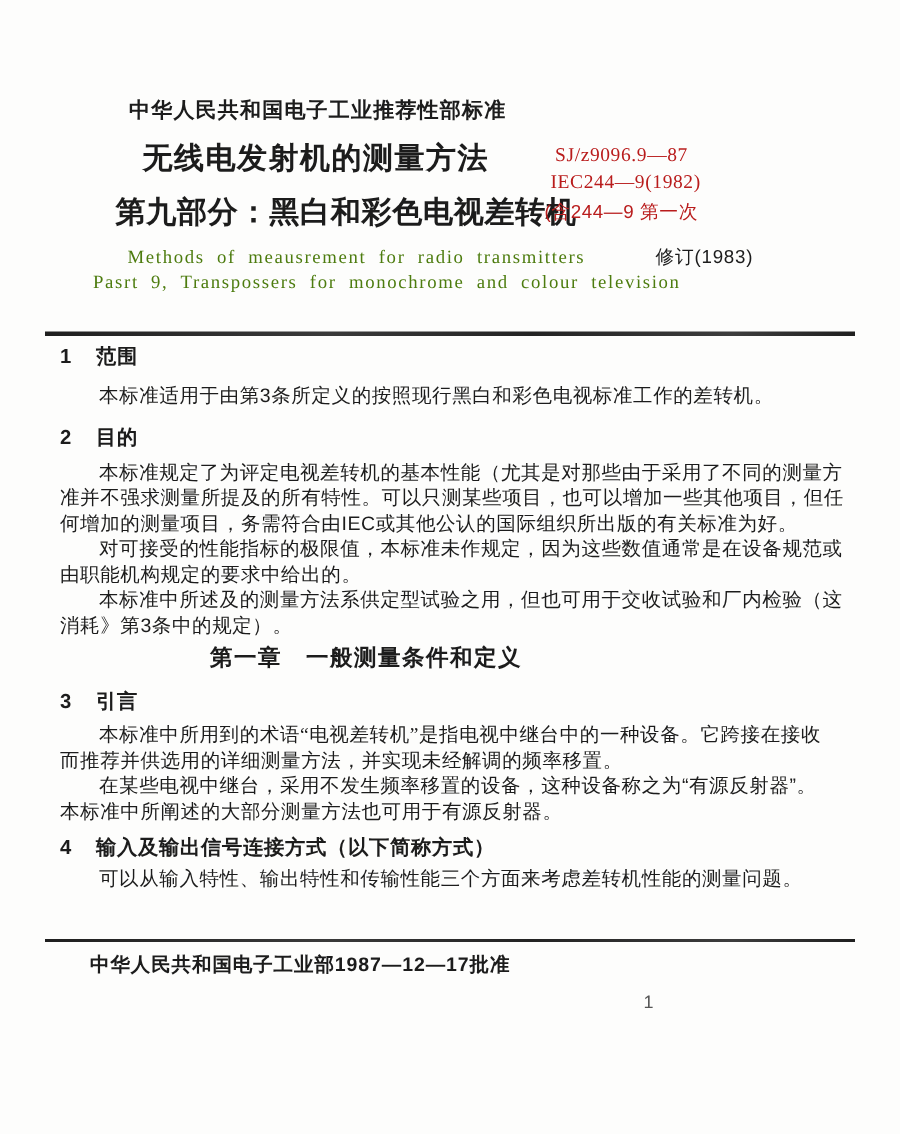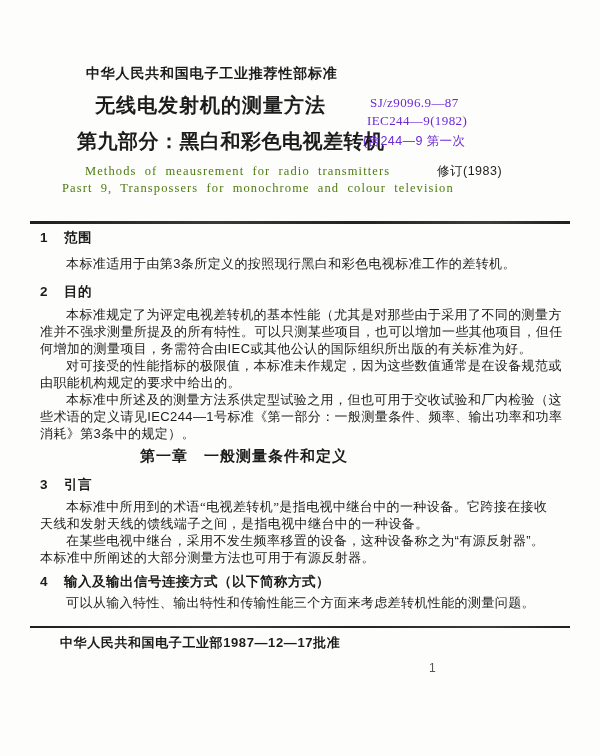--- a/index.html
+++ b/index.html
@@ -5,21 +5,21 @@
   html,body{margin:0;padding:0;background:#e9e9e9;}
   .page{
     position:relative;width:600px;height:756px;margin:0 auto;
     background:#fdfdfc;color:#1c1c1c;overflow:hidden;
     font-family:"Liberation Sans","DejaVu Sans",sans-serif;
   }
   
   .std-class{position:absolute;left:86px;top:65px;font-size:14px;font-weight:bold;letter-spacing:0.8px;}
   .title-cn{position:absolute;left:95px;top:92px;font-size:20px;font-weight:bold;letter-spacing:1px;}
   .part-title{position:absolute;left:77px;top:128px;font-size:20px;font-weight:bold;letter-spacing:0.5px;}
-  .refcol{font-family:"Liberation Serif","DejaVu Serif",serif;font-size:13px;letter-spacing:0.4px;color:#6d28d9;}
+  .refcol{font-family:"Liberation Serif","DejaVu Serif",serif;font-size:13px;letter-spacing:0.4px;color:#b91c1c;}
   .std-no{position:absolute;left:370px;top:95px;}
   .iec-ref{position:absolute;left:367px;top:113px;}
   .iec-note1{position:absolute;left:363px;top:133px;font-family:"Liberation Sans",sans-serif;font-size:12.5px;}
   .en{position:absolute;font-family:"Liberation Serif","DejaVu Serif",serif;font-size:12.5px;letter-spacing:1.1px;word-spacing:4px;color:#4d7c0f;}
   .en1{left:85px;top:164px;}
   .en2{left:62px;top:181px;}
   .rev{position:absolute;left:437px;top:163px;font-size:12.5px;letter-spacing:0.5px;}
   
   .rule{position:absolute;left:30px;width:540px;height:2.5px;
         background:linear-gradient(90deg,#1f1f1f 0%,#3a3a3a 35%,#232323 60%,#3d3d3d 85%,#1f1f1f 100%);}
@@ -65,31 +65,30 @@
     <div class="sh mt11">
       <span class="no">2</span>
       <span>目的</span>
     </div>
     <div class="bl ind mt6">本标准规定了为评定电视差转机的基本性能（尤其是对那些由于采用了不同的测量方</div>
     <div class="bl">准并不强求测量所提及的所有特性。可以只测某些项目，也可以增加一些其他项目，但任</div>
     <div class="bl">何增加的测量项目，务需符合由IEC或其他公认的国际组织所出版的有关标准为好。</div>
     <div class="bl ind">对可接受的性能指标的极限值，本标准未作规定，因为这些数值通常是在设备规范或</div>
     <div class="bl">由职能机构规定的要求中给出的。</div>
     <div class="bl ind">本标准中所述及的测量方法系供定型试验之用，但也可用于交收试验和厂内检验（这</div>
-    <div class="bl">些术语的定义请见IEC244—1号标准《第一部分：一般测量条件、频率、输出功率和功率</div>
     <div class="bl">消耗》第3条中的规定）。</div>
 
     <div class="chapter mt4">第一章　一般测量条件和定义</div>
 
     <div class="sh mt10">
       <span class="no">3</span>
       <span>引言</span>
     </div>
     <div class="bl ind mt5">本标准中所用到的术语“电视差转机”是指电视中继台中的一种设备。它跨接在接收</div>
-    <div class="bl">天线和发射天线的馈线端子之间，是指电视中继台中的一种设备。</div>
+    <div class="bl">而推荐并供选用的详细测量方法，并实现未经解调的频率移置。</div>
     <div class="bl ind">在某些电视中继台，采用不发生频率移置的设备，这种设备称之为“有源反射器”。</div>
     <div class="bl">本标准中所阐述的大部分测量方法也可用于有源反射器。</div>
 
     <div class="sh mt7">
       <span class="no">4</span>
       <span>输入及输出信号连接方式（以下简称方式）</span>
     </div>
     <div class="bl ind mt4">可以从输入特性、输出特性和传输性能三个方面来考虑差转机性能的测量问题。</div>
 
   </div>

